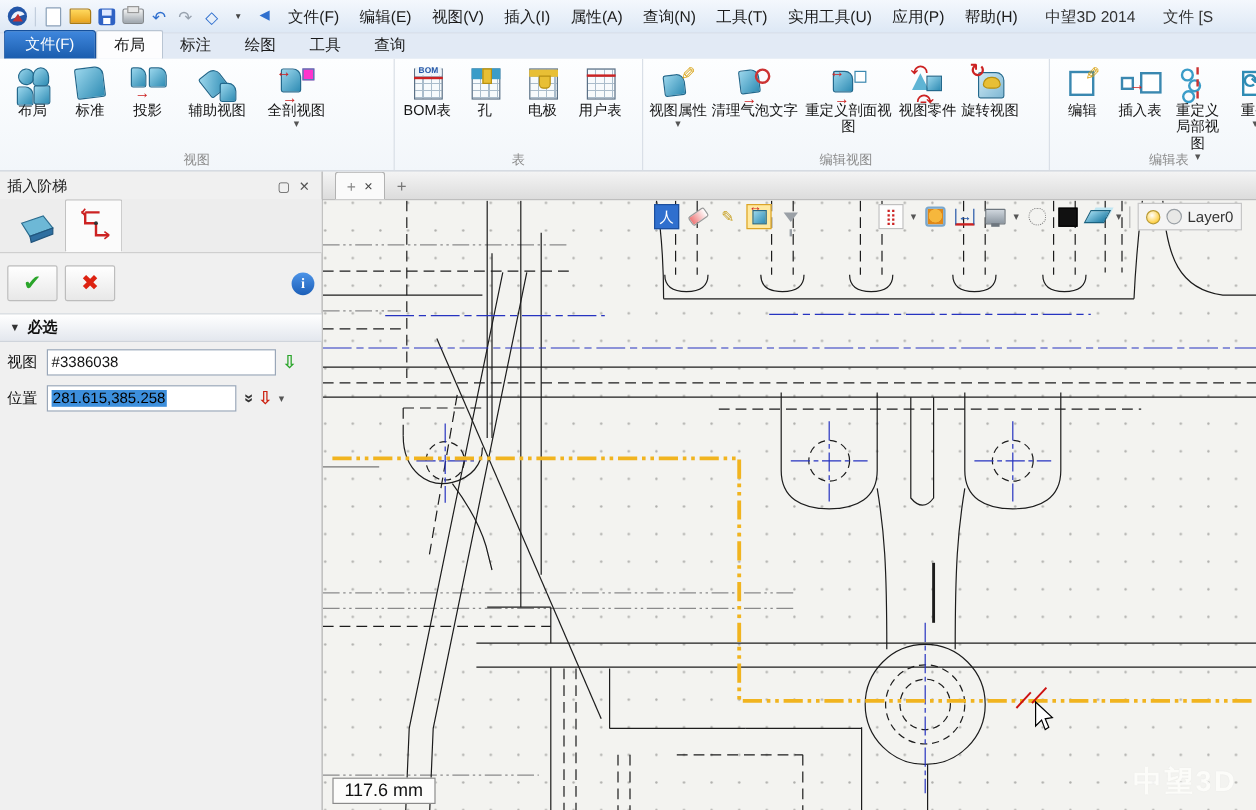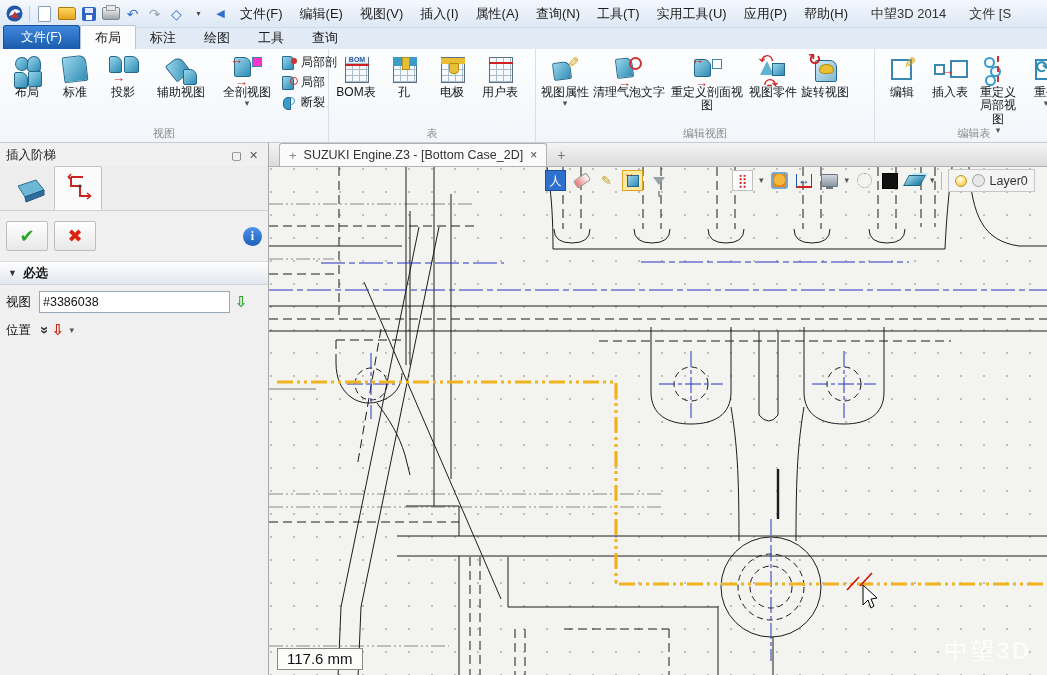--- a/index.html
+++ b/index.html
@@ -221,43 +221,20 @@
       <div class="bigbtn" style="min-width:60px;">
         <span class="ico">
             <span class="sheet" style="width:15px;height:18px;left:4px;top:4px;transform:none;"></span>
             <span class="rarw" style="left:0px;top:0px;">↔</span>
             <span class="wsq" style="left:22px;top:4px;width:8px;height:8px;border-width:1px;background:#f3c;"></span>
             <span class="rarw" style="left:5px;top:22px;">→</span>
           </span>
         <span class="lbl">全剖视图</span>
         <span class="ddc">▾</span>
       </div>
-      <div class="smallcol">
-        <span class="srow">
-            <span class="sico">
-              <span class="msheet"></span>
-              <span class="reddot"></span>
-            </span>
-            <span>局部剖</span>
-          </span>
-        <span class="srow">
-            <span class="sico">
-              <span class="msheet"></span>
-              <span class="redring"></span>
-            </span>
-            <span>局部</span>
-          </span>
-        <span class="srow">
-            <span class="sico">
-              <span class="halfblue"></span>
-              <span class="redring" style="border-color:#3a9cc8;right:3px;"></span>
-            </span>
-            <span>断裂</span>
-          </span>
-      </div>
       <span class="glabel">视图</span>
     </div>
 
     <div class="rgroup" style="width:200px;">
       <div class="bigbtn">
         <span class="ico">
             <span class="tbl">
               <span class="bom">BOM</span>
               <span class="band" style="top:6px;"></span>
             </span>
@@ -414,32 +391,34 @@
       </div>
       <div class="p-row">
         <span class="flabel">视图</span>
         <span class="finput" style="width:183px;">
             <span>#3386038</span>
           </span>
         <span class="green-arrow">⇩</span>
       </div>
       <div class="p-row">
         <span class="flabel">位置</span>
+        <span class="finput" style="width:150px;">
+            <span class="sel">281.615,385.258</span>
+          </span>
         <span class="chev">«</span>
         <span class="red-arrow">⇩</span>
         <span class="ddc">▾</span>
       </div>
       <div class="p-fill"></div>
     </div>
 
     <div id="docarea">
       <div id="doctabs">
         <span class="dtab">
           <span class="plus">+</span>
-          <span>SUZUKI Engine.Z3 - [Bottom Case_2D]</span>
           <span class="x">×</span>
         </span>
         <span class="newtab">+</span>
       </div>
 
       <div id="canvas">
         <svg class="draw" width="779" height="511" viewBox="0 0 779 511">
           <defs>
             <pattern id="dots" width="23" height="23" patternUnits="userSpaceOnUse">
               <circle cx="2" cy="2" r="1" fill="#aeaeab"></circle>

